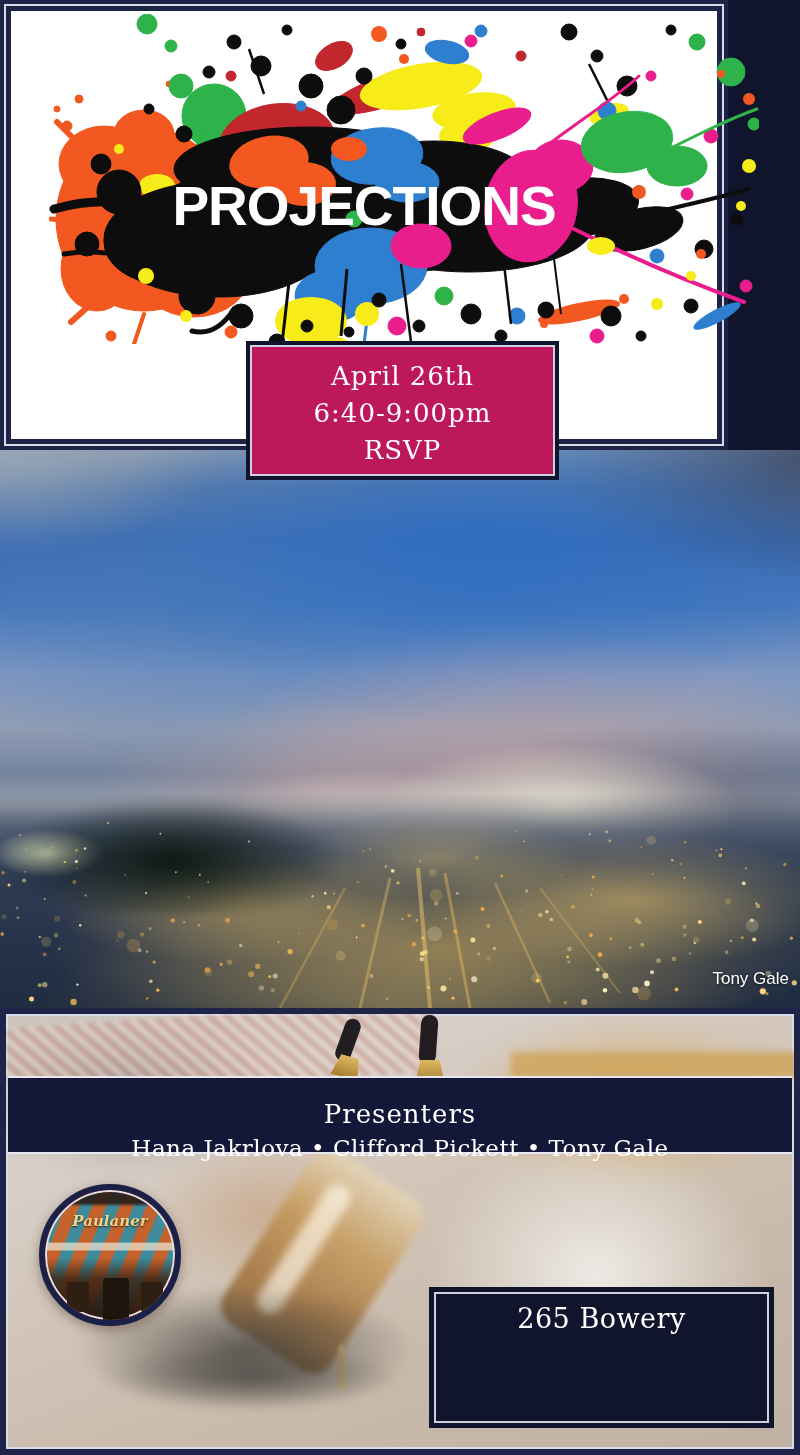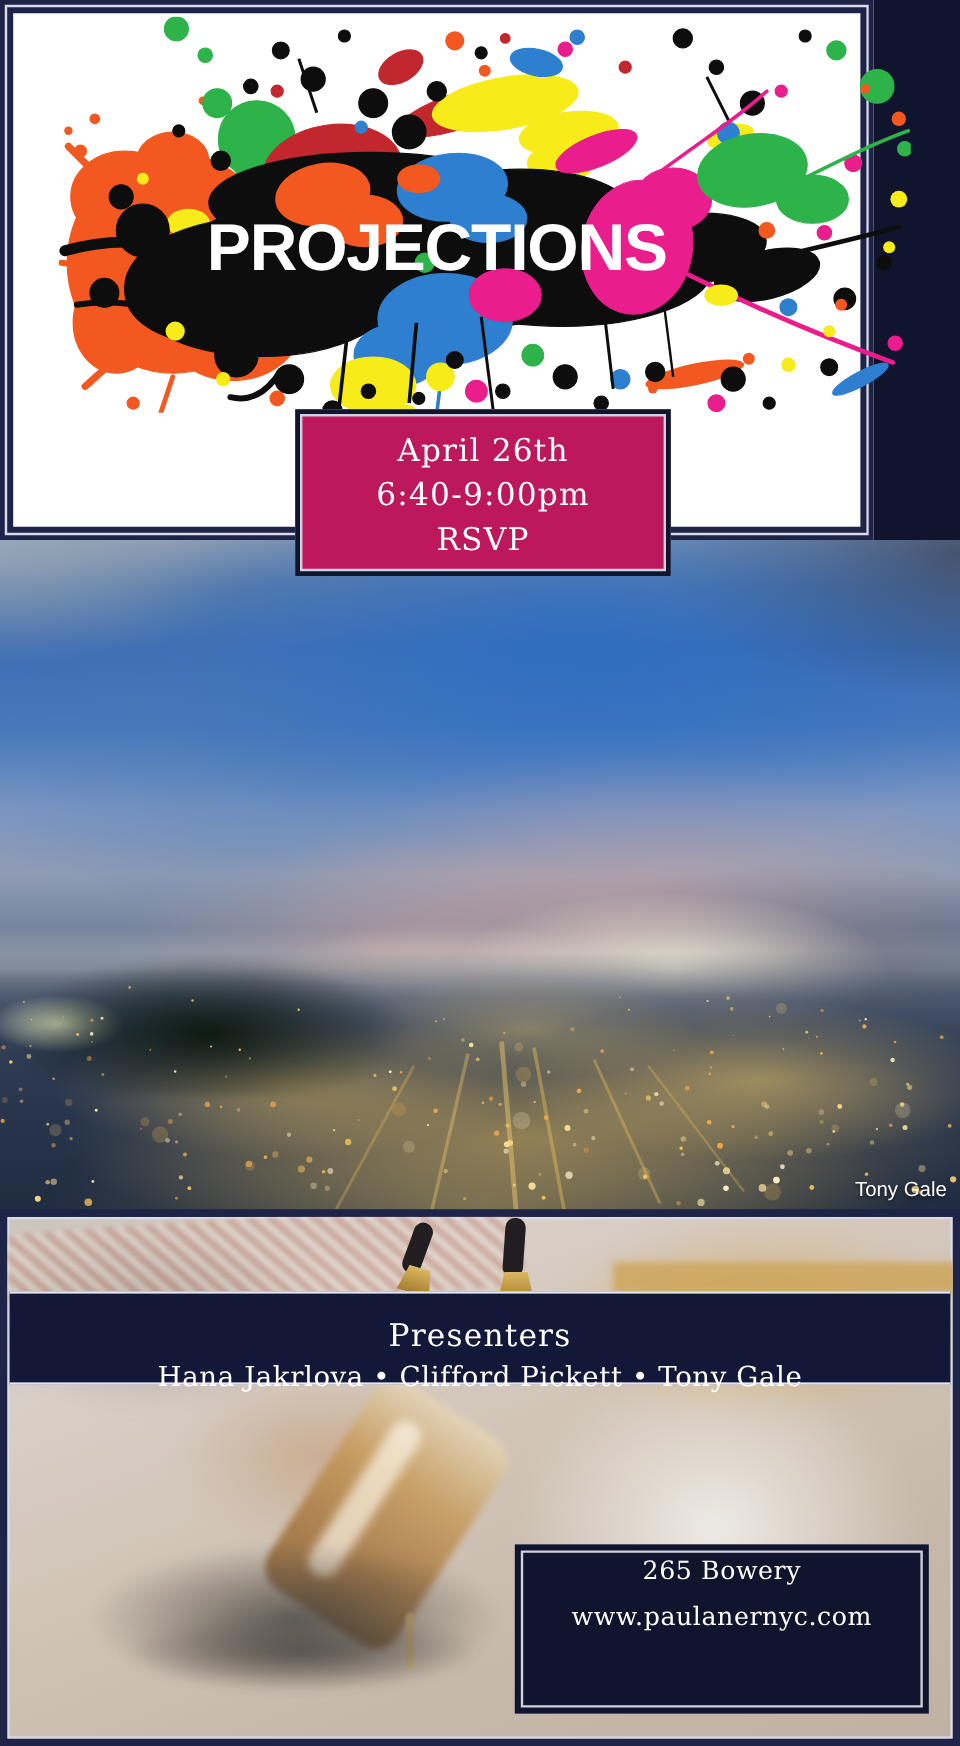--- a/index.html
+++ b/index.html
@@ -56,21 +56,21 @@
       linear-gradient(180deg, rgba(90,100,118,0) 0%, rgba(62,74,94,0.65) 18%,
         #2e3b52 42%, #26334a 68%, #202c40 100%);
   }
   .city-hill {
     position:absolute; left:8px; bottom:95px; width:330px; height:115px;
     background:radial-gradient(ellipse at 50% 55%, rgba(11,22,14,0.95), rgba(11,22,14,0) 72%);
     filter:blur(3px);
   }
   .city-lights { position:absolute; left:0; bottom:0; width:800px; height:215px; }
   .photo-credit {
-    position:absolute; right:11px; bottom:6px; color:#ffffff; font-size:17px;
+    position:absolute; right:11px; bottom:19px; color:#ffffff; font-size:17px;
     text-shadow:0 1px 3px rgba(0,0,0,0.65); z-index:4;margin-top:24px;
   }
 
   
   .bottom-section {
     position:absolute; left:0; top:1008px; width:800px; height:447px; overflow:hidden;
     border:6px solid #1e2348;
     background:linear-gradient(160deg,#ccc5bd 0%, #d8cfc8 22%, #d2c5b8 45%, #c8baab 70%, #c0b2a3 100%);
     box-shadow: inset 0 0 0 2px #d9dbe8;
   }
@@ -129,23 +129,23 @@
   .logo-win.w1 { left:22px; } .logo-win.w2 { left:96px; }
   .logo-text {
     position:absolute; left:0; top:22px; width:100%; text-align:center;
     font-family:"DejaVu Serif", serif; font-weight:bold; font-style:italic;
     font-size:15px; color:#f0d488; text-shadow:0 1px 2px rgba(30,20,10,0.9);
   }
   .address-box {
     position:absolute; left:423px; top:273px; width:345px; height:141px;
     background:#10142d; z-index:6;
     box-shadow: inset 0 0 0 5px #10142d, inset 0 0 0 7px #cfd1de;
-    text-align:center; padding-top:3px;
+    text-align:center; padding-top:13px;
     font-family:"DejaVu Serif", serif; color:#ffffff;
-    font-size:21px; line-height:38px; letter-spacing:0.5px;
+    font-size:27px; line-height:38px; letter-spacing:0.5px;
   }
 </style>
 </head>
 <body>
 
 <div class="poster">
 
   <section class="top-section">
     <svg class="splatter-svg" viewBox="0 0 710 330" aria-hidden="true">
 
@@ -556,20 +556,27 @@
     <div class="tap tap-2"></div>
     <div class="tap-cone cone-2"></div>
     <div class="tap-ball"></div>
     <div class="bg-goldbar"></div>
 
     <div class="presenters-band">
       <div class="presenters-heading">Presenters</div>
       <div class="presenters-names">Hana Jakrlova  •  Clifford Pickett  •  Tony Gale</div>
     </div>
 
+    <div class="logo-circle">
+      <div class="logo-photo">
+        <div class="logo-text">Paulaner</div>
+        <div class="logo-win w1"></div>
+        <div class="logo-door"></div>
+        <div class="logo-win w2"></div>
+      </div>
+    </div>
 
     <div class="address-box">
       <div>265 Bowery</div>
-      <div>www.paulanernyc.com</div>
     </div>
   </section>
 
 </div>
 
 </body></html>

